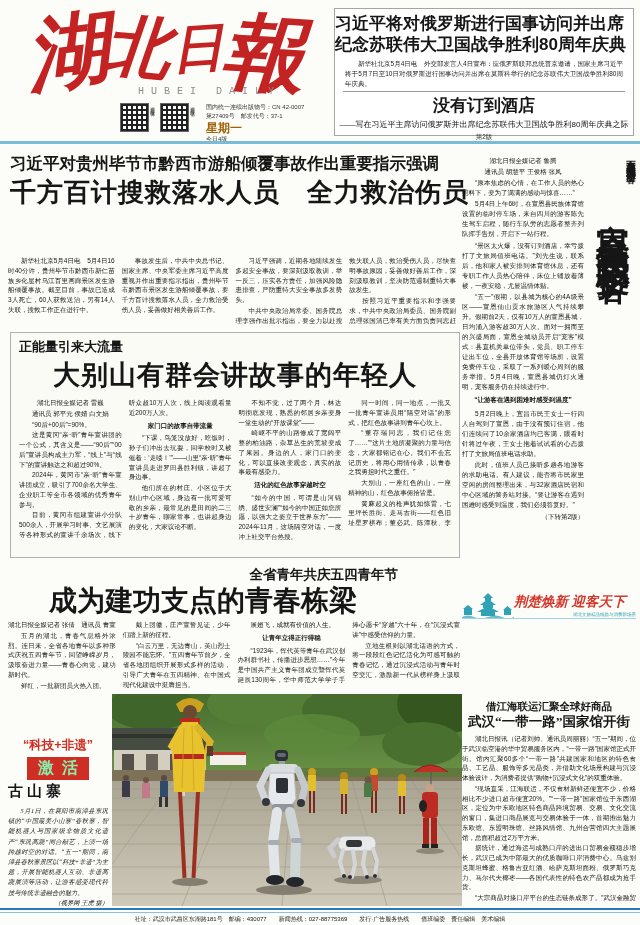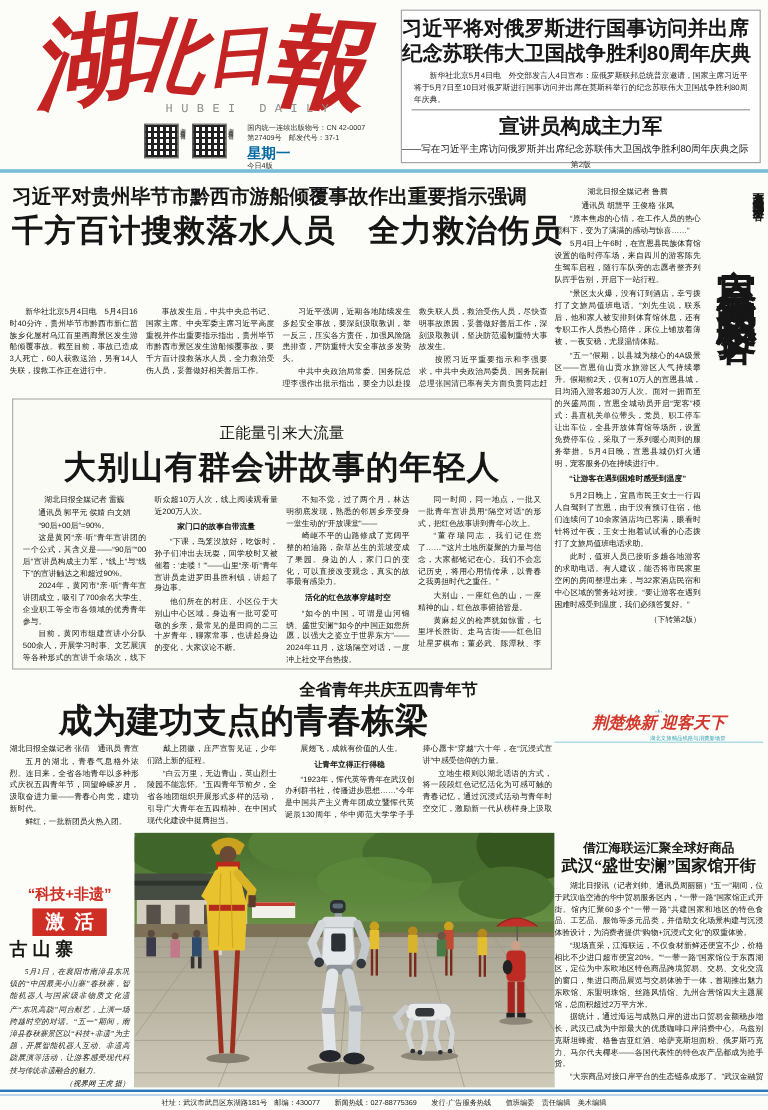--- a/index.html
+++ b/index.html
@@ -20,84 +20,84 @@
   .mi-left{position:absolute;left:4px;top:103px;width:112px;text-align:right;
            font-size:6px;line-height:1.4;color:#333;}
   .mi-date{font-size:14px;font-weight:bold;color:#2f86c7;font-family:"Liberation Serif",serif;line-height:1.1;}
   .qr-group{position:absolute;top:103px;display:flex;}
   .qr{width:27px;height:27px;border:1px solid #666;
       background-image:repeating-linear-gradient(0deg,#222 0 2px,transparent 2px 5px),
                        repeating-linear-gradient(90deg,#222 0 2px,#fff 2px 5px);}
   .qr-label{writing-mode:vertical-rl;font-size:4.5px;color:#444;margin-left:1px;letter-spacing:1px;}
   .mi-right{position:absolute;left:206px;top:103px;width:124px;font-size:6px;
             line-height:1.5;color:#333;}
-  .mi-week{font-size:12px;font-weight:bold;color:#0369a1;line-height:1.2;}
+  .mi-week{font-size:12px;font-weight:bold;color:#a16207;line-height:1.2;}
   .mast-rule{position:absolute;left:0;top:141px;width:640px;height:3px;background:#79bcd8;}
   
   .tr-box{position:absolute;left:334px;top:8px;width:300px;height:128px;
           border:1px solid #a5a5a5;background:#fff;box-sizing:border-box;}
   .tr-h1{font-size:17px;font-weight:bold;text-align:left;line-height:1.22;margin-top:5px;}
   .tr-body{font-size:6.5px;margin:4px 10px 2px;text-align:justify;line-height:1.5;text-indent:2em;color:#222;}
   .tr-div{border-top:1px solid #999;margin:2px 8px;}
   .tr-h2{font-size:17px;font-weight:bold;text-align:center;font-family:"Liberation Serif",serif;margin-top:2px;}
-  .tr-sub{font-size:8px;margin-top:2px;}
+  .tr-sub{font-size:8px;text-align:center;margin-top:2px;}
   .tr-page{font-size:6.5px;text-align:center;margin-top:3px;color:#333;}
   
   .main-kicker{position:absolute;left:10px;top:153px;font-size:16.5px;font-weight:bold;}
   .main-h1{position:absolute;left:10px;top:175px;font-size:26px;font-weight:bold;letter-spacing:1px;white-space:nowrap;}
   .main-h2{position:absolute;left:10px;top:213px;font-size:27px;font-weight:bold;letter-spacing:2.5px;white-space:nowrap;}
   .main-cols{position:absolute;left:8px;top:256px;width:448px;height:72px;
              column-count:4;column-gap:7px;column-fill:auto;
              font-size:6.5px;line-height:1.5;overflow:hidden;}
   
   .rs-col{position:absolute;left:462px;top:156px;width:122px;height:432px;
           font-size:6.5px;line-height:1.55;overflow:hidden;}
   .rs-vkicker{position:absolute;left:624px;top:152px;height:160px;writing-mode:vertical-rl;
               font-size:9.5px;font-weight:bold;letter-spacing:1px;}
   .rs-vheadline{position:absolute;left:590px;top:198px;height:392px;writing-mode:vertical-rl;
                 font-size:33px;font-weight:bold;letter-spacing:5px;
                 font-family:"Liberation Serif",serif;}
   
   .feature-box{position:absolute;left:10px;top:332px;width:450px;height:226px;
                border:1px solid #b0b0b0;background:#fbfbf6;box-sizing:border-box;padding:5px 8px;}
-  .fb-kicker{text-align:center;font-size:13px;font-weight:normal;margin-top:14px;}
+  .fb-kicker{font-size:13px;font-weight:bold;margin-top:0;}
   .fb-headline{text-align:center;font-size:27px;font-weight:bold;letter-spacing:1px;
                font-family:"Liberation Serif",serif;margin-top:1px;}
   .fb-cols{margin-top:5px;height:146px;column-count:4;column-gap:7px;column-fill:auto;
            font-size:6.5px;line-height:1.5;overflow:hidden;}
   
   .ys-kicker{position:absolute;left:8px;top:566px;width:390px;text-align:right;
              font-size:13.5px;font-weight:bold;}
   .ys-headline{position:absolute;left:8px;top:582px;width:390px;text-align:center;
                font-size:28px;font-weight:bold;font-family:"Liberation Serif",serif;}
   .ys-cols{position:absolute;left:8px;top:620px;width:452px;height:72px;
            column-count:4;column-gap:7px;column-fill:auto;
            font-size:6.5px;line-height:1.5;overflow:hidden;}
   
   .banner{position:absolute;left:462px;top:591px;width:174px;height:27px;display:flex;
-          align-items:center;border-bottom:1px solid #9fd4e2;flex-direction:column;}
+          align-items:center;border-bottom:1px solid #9fd4e2;}
   .banner-text{flex:1;}
   .banner-title{color:#d2382c;font-weight:bold;font-style:italic;font-size:13.5px;
                 font-family:"Liberation Serif",serif;white-space:nowrap;}
   .banner-sub{color:#2fa3b5;font-size:4.5px;text-align:right;margin-top:1px;}
   .boat-box{position:absolute;left:462px;top:621px;width:173px;height:69px;border:1px solid #9a9a9a;
             background:#fff;box-sizing:border-box;padding:5px 8px;}
   .bb-kicker{font-size:9.5px;font-weight:bold;line-height:1.5;text-indent:2em;text-align:justify;}
   .bb-headline{font-size:12.8px;font-weight:bold;text-align:center;margin-top:3px;white-space:nowrap;}
   .bb-page{font-size:6.5px;text-align:center;margin-top:3px;color:#333;}
   .ws-kicker{position:absolute;left:462px;top:700px;width:174px;text-align:center;
              font-size:10.5px;font-weight:bold;}
   .ws-headline{position:absolute;left:458px;top:713px;width:182px;text-align:center;
                font-size:13.5px;font-weight:bold;font-family:"Liberation Serif",serif;white-space:nowrap;}
   .ws-body{position:absolute;left:462px;top:734px;width:174px;height:168px;
            font-size:6.5px;line-height:1.5;overflow:hidden;}
   
   .tech-box{position:absolute;left:8px;top:737px;width:100px;height:170px;}
   .tb-title{color:#cf2e24;font-weight:bold;font-size:12.5px;text-align:center;white-space:nowrap;}
-  .tb-highlight{display:block;margin:3px auto 2px;width:62px;background:#cf2e24;color:#ffffff;
+  .tb-highlight{display:block;margin:3px auto 2px;width:62px;background:#cf2e24;color:#86efac;
                 font-size:16px;font-weight:bold;text-align:center;letter-spacing:8px;padding:1px 0 1px 8px;box-sizing:border-box;}
   .tb-subtitle{font-size:15px;font-weight:bold;text-align:left;letter-spacing:4px;}
   .tb-caption{margin-top:5px;font-size:6.3px;line-height:1.62;text-align:justify;text-indent:2em;
               font-family:"Liberation Serif",serif;font-style:italic;color:#222;}
   .tb-credit{font-size:6.3px;text-align:right;font-family:"Liberation Serif",serif;font-style:italic;margin-top:1px;}
   
   .photo{position:absolute;left:112px;top:694px;width:350px;height:212px;overflow:hidden;background:#9aa78a;}
   .photo svg{display:block;}
   
   .footer-rule{position:absolute;left:0;top:908px;width:640px;height:2px;background:#2b77bf;}
@@ -138,21 +138,21 @@
 
   <div class="mast-rule"></div>
 
   <div class="tr-box">
     <div class="tr-h1">
       <div>习近平将对俄罗斯进行国事访问并出席</div>
       <div>纪念苏联伟大卫国战争胜利80周年庆典</div>
     </div>
     <div class="tr-body">新华社北京5月4日电　外交部发言人4日宣布：应俄罗斯联邦总统普京邀请，国家主席习近平将于5月7日至10日对俄罗斯进行国事访问并出席在莫斯科举行的纪念苏联伟大卫国战争胜利80周年庆典。</div>
     <div class="tr-div"></div>
-    <div class="tr-h2">宣讲员构成主力军</div>
+    <div class="tr-h2">没有订到酒店</div>
     <div class="tr-sub">——写在习近平主席访问俄罗斯并出席纪念苏联伟大卫国战争胜利80周年庆典之际</div>
     <div class="tr-page">第2版</div>
   </div>
 
   <div class="main-kicker">习近平对贵州毕节市黔西市游船倾覆事故作出重要指示强调</div>
   <div class="main-h1">千方百计搜救落水人员　全力救治伤员</div>
   <div class="main-cols">
       <div class="b-par">新华社北京5月4日电　5月4日16时40分许，贵州毕节市黔西市新仁苗族乡化屋村乌江百里画廊景区发生游船倾覆事故。截至目前，事故已造成3人死亡，60人获救送治，另有14人失联，搜救工作正在进行中。</div>
       <div class="b-par">事故发生后，中共中央总书记、国家主席、中央军委主席习近平高度重视并作出重要指示指出，贵州毕节市黔西市景区发生游船倾覆事故，要千方百计搜救落水人员，全力救治受伤人员，妥善做好相关善后工作。</div>
       <div class="b-par">习近平强调，近期各地陆续发生多起安全事故，要深刻汲取教训，举一反三，压实各方责任，加强风险隐患排查，严防重特大安全事故多发势头。</div>
@@ -230,21 +230,21 @@
       </g>
     </svg>
     <div class="banner-text">
       <div class="banner-title">荆楚焕新 迎客天下</div>
       <div class="banner-sub">湖北文旅精品线路与消费新场景</div>
     </div>
   </div>
 
 
   <div class="ws-kicker">借江海联运汇聚全球好商品</div>
-  <div class="ws-headline">武汉“盛世安澜”国家馆开街</div>
+  <div class="ws-headline">武汉“一带一路”国家馆开街</div>
   <div class="ws-body">
       <div class="b-par">湖北日报讯（记者刘帅、通讯员周丽丽）“五一”期间，位于武汉临空港的华中贸易服务区内，“一带一路”国家馆正式开街。馆内汇聚60多个“一带一路”共建国家和地区的特色食品、工艺品、服饰等多元品类，并借助文化场景构建与沉浸体验设计，为消费者提供“购物+沉浸式文化”的双重体验。</div>
       <div class="b-par">“现场直采，江海联运，不仅食材新鲜还便宜不少，价格相比不少进口超市便宜20%。”“一带一路”国家馆位于东西湖区，定位为中东欧地区特色商品跨境贸易、交易、文化交流的窗口，集进口商品展览与交易体验于一体，首期推出魅力东欧馆、东盟明珠馆、丝路风情馆、九州合营馆四大主题展馆，总面积超过2万平方米。</div>
       <div class="b-par">据统计，通过海运与成熟口岸的进出口贸易金额稳步增长，武汉已成为中部最大的优质咖啡口岸消费中心。乌兹别克斯坦蜂蜜、格鲁吉亚红酒、哈萨克斯坦面粉、俄罗斯巧克力、马尔代夫椰枣——各国代表性的特色农产品都成为抢手货。</div>
       <div class="b-par">“大宗商品对接口岸平台的生态链条成形了。”武汉金融贸易港负责人介绍，结合武汉大学经贸与国际市场的优势，贸易港汇聚了百余家中外贸易服务企业，打造了30万平方米的跨境电商平台，重点发展国际直采贸易、保税展示综合服务贸易，汇聚各类优质商品，线上下超300余家中小企业入驻。</div>
     </div>
 
   <div class="tech-box">
     <div class="tb-title">“科技+非遗”</div>
     <div class="tb-highlight">激活</div>

